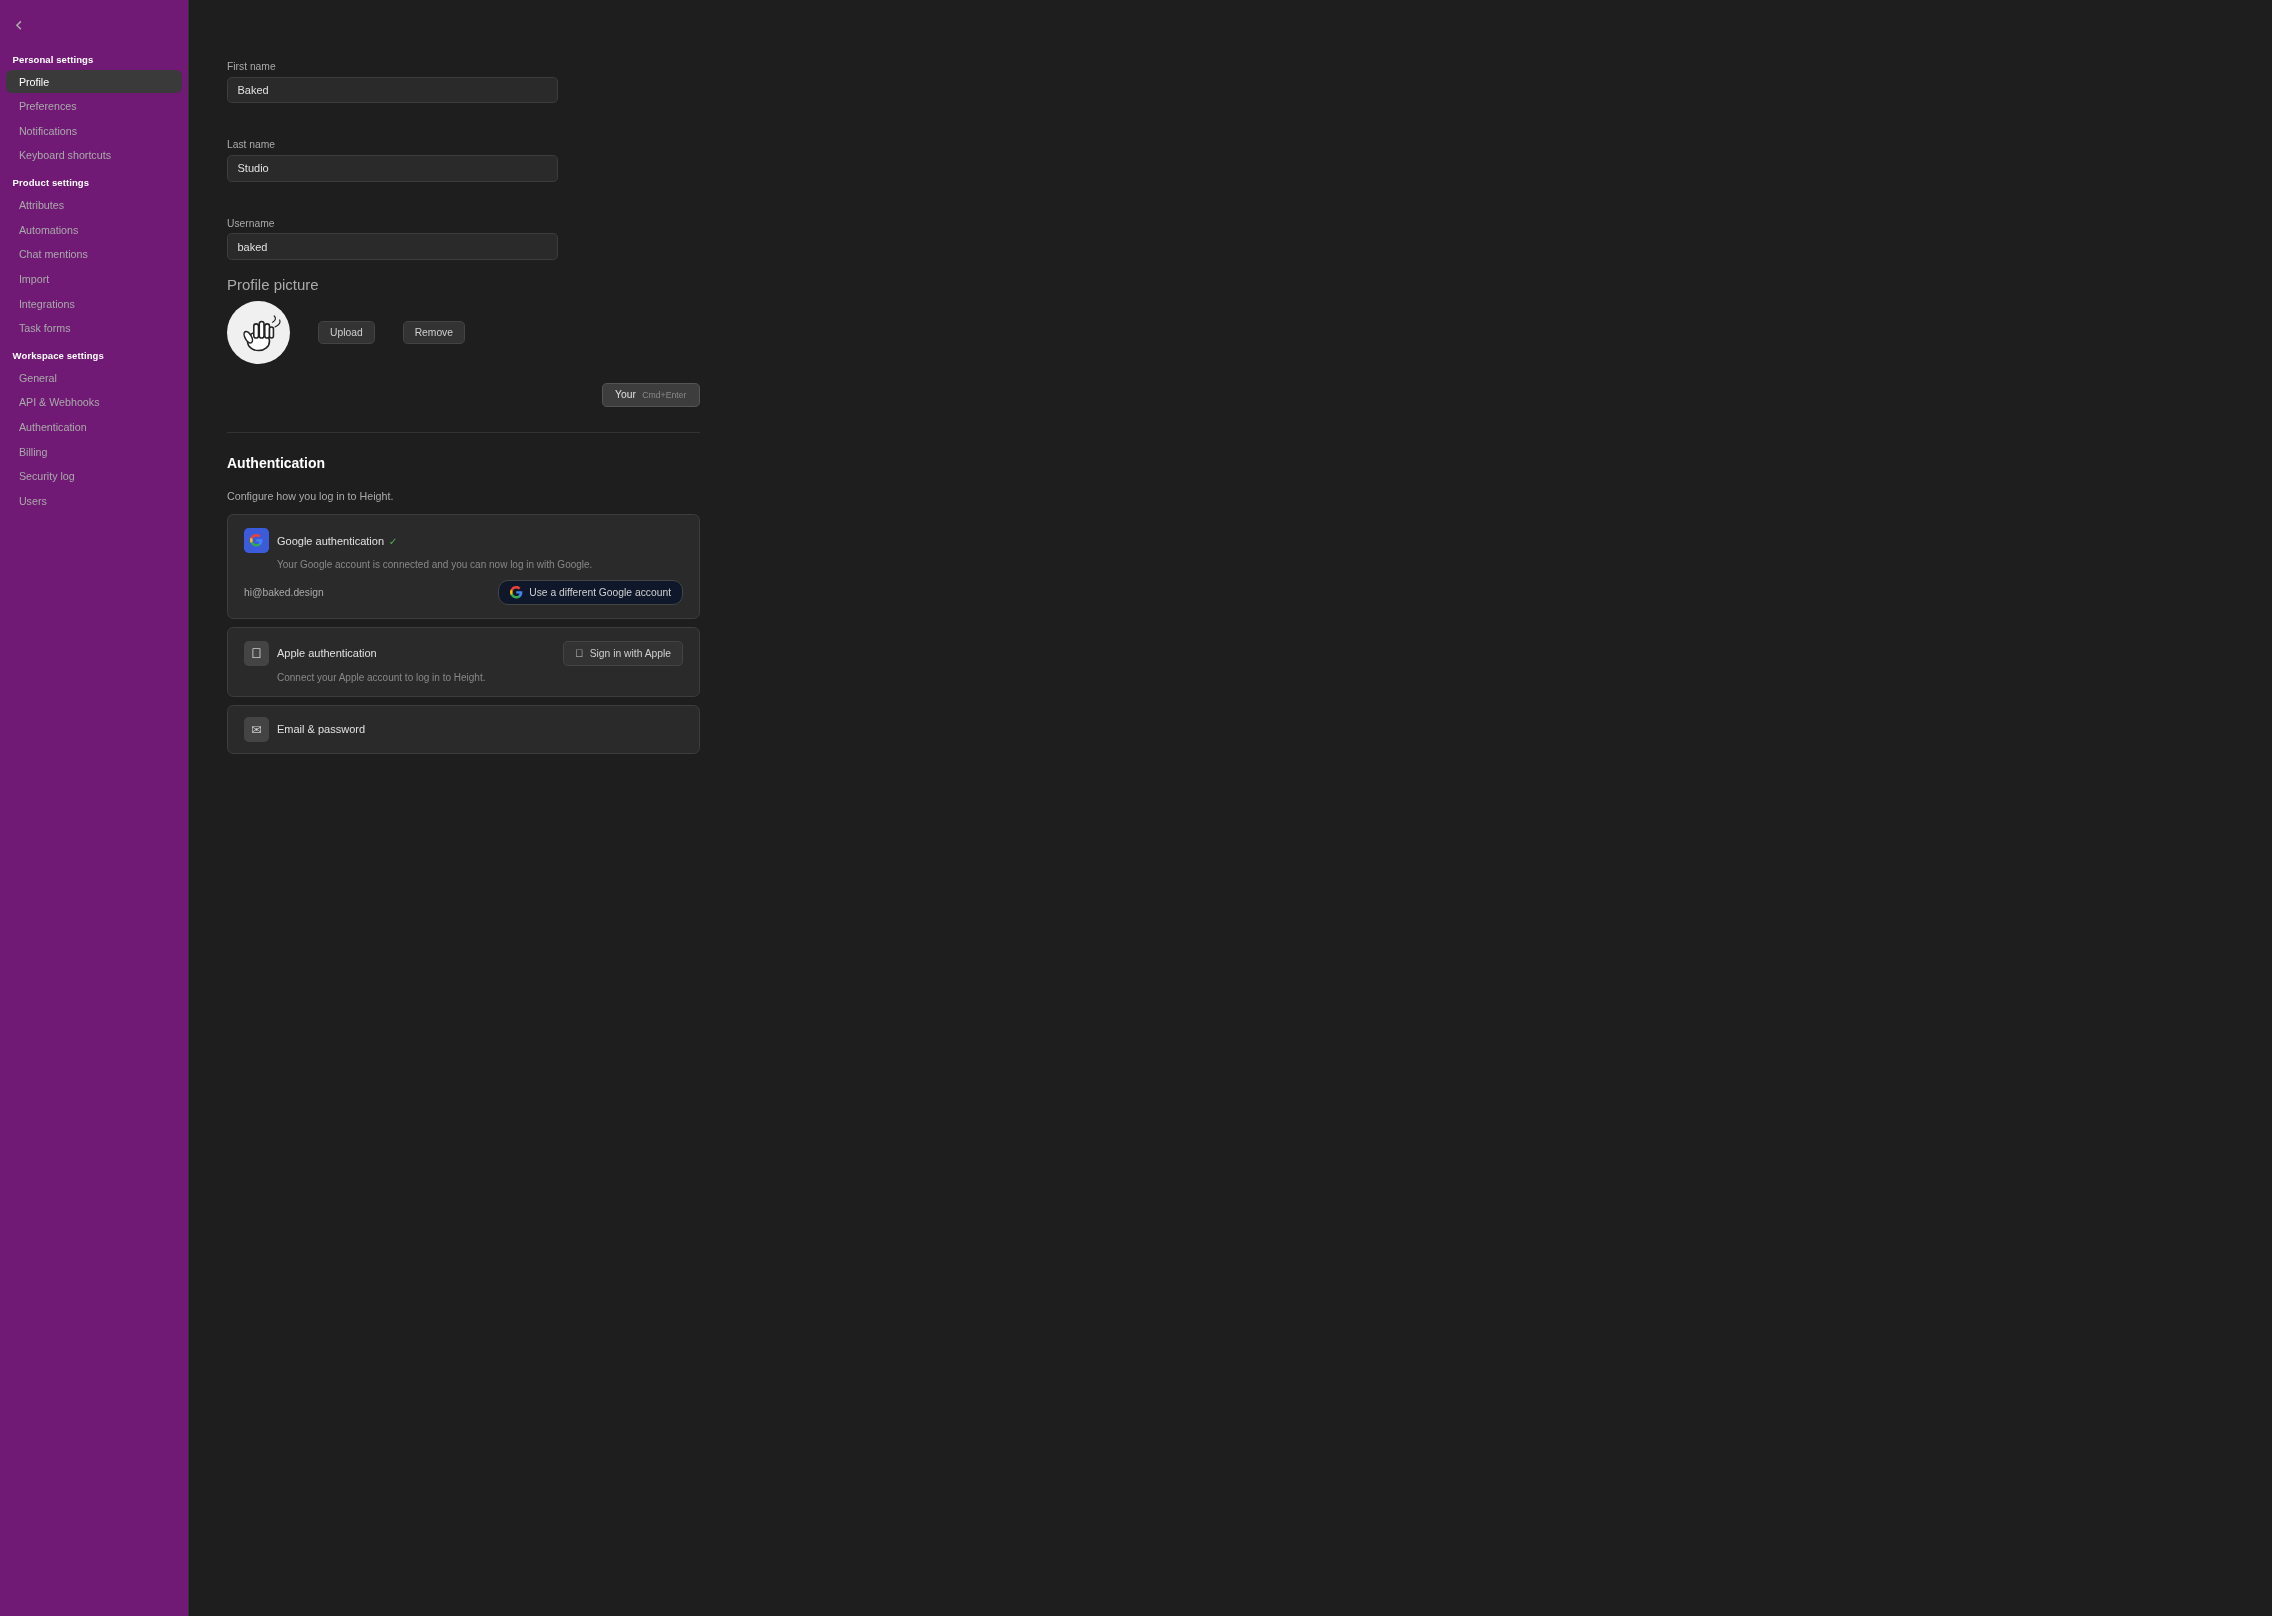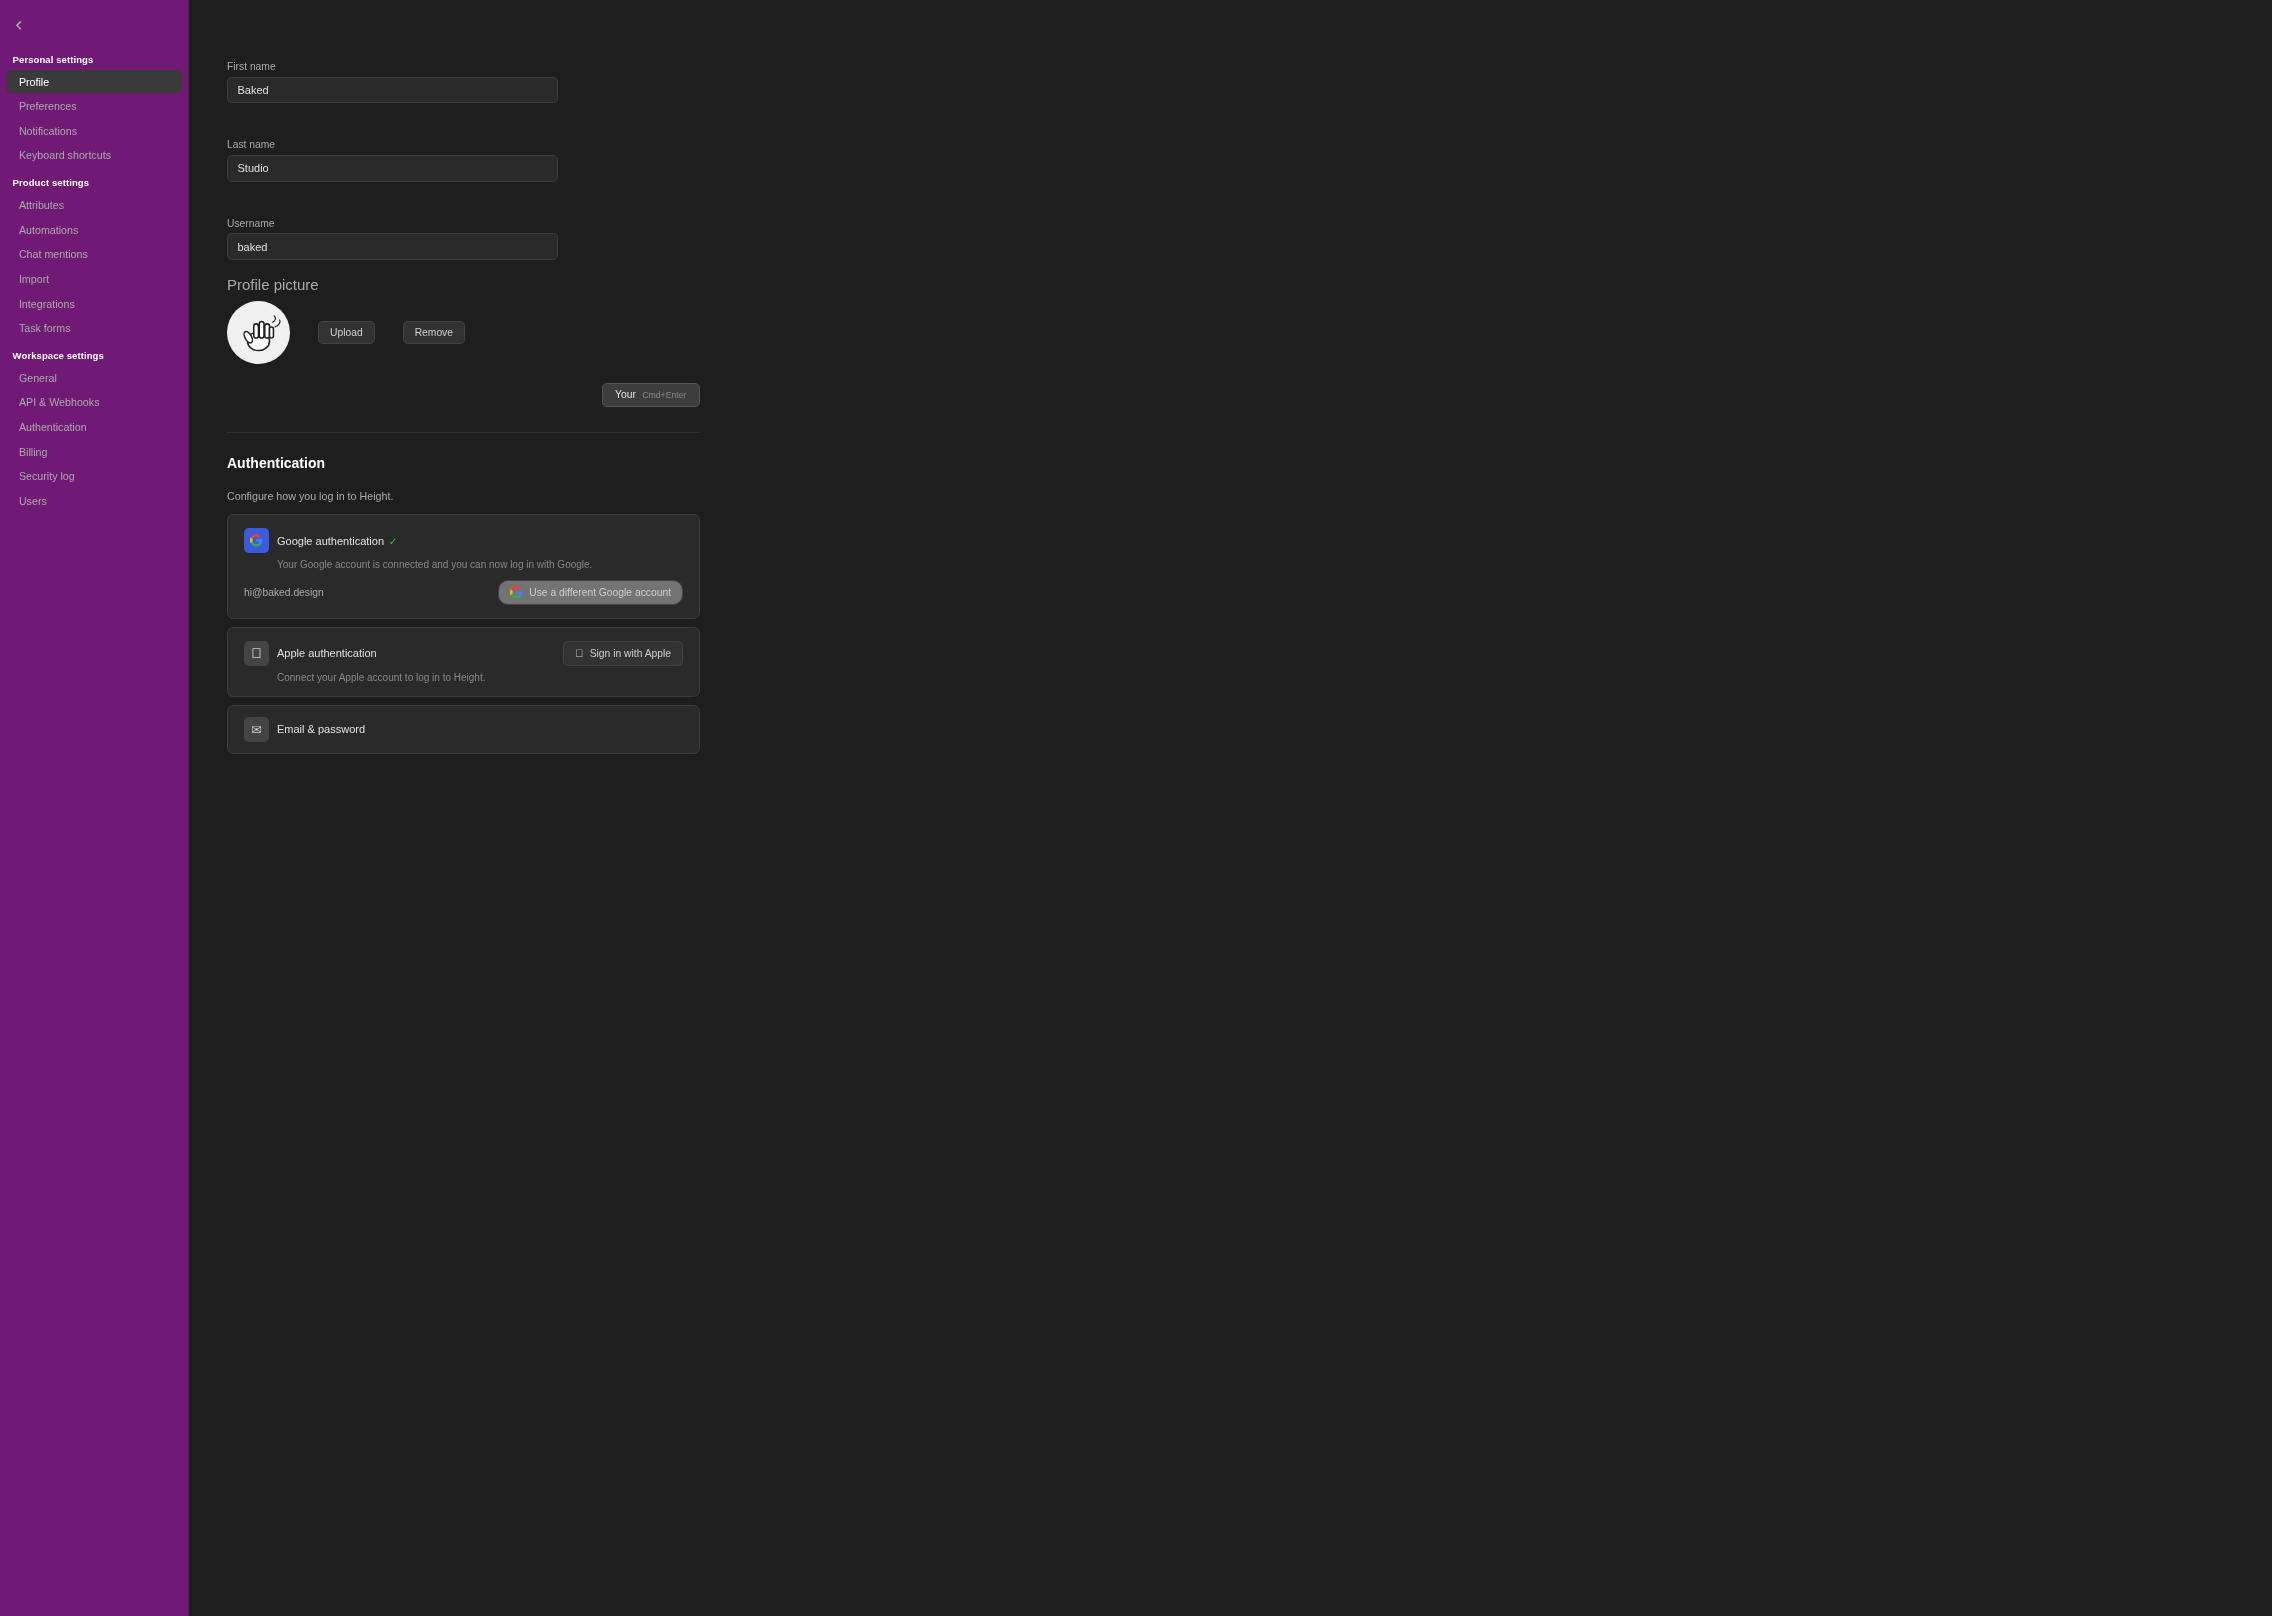--- a/index.html
+++ b/index.html
@@ -267,21 +267,21 @@
       font-size: 10.3px;
       color: #aaa;
     }
 
     .btn-google {
       display: flex;
       align-items: center;
       gap: 6.3px;
       padding: 5.5px 11px;
       border-radius: 10px;
-      background: #737373;
+      background: #0f172a;
       border: 0.8px solid #444;
       color: #d0d0d0;
       font-size: 10.3px;
       cursor: pointer;
     }
 
     .btn-apple {
       display: flex;
       align-items: center;
       gap: 6.3px;

